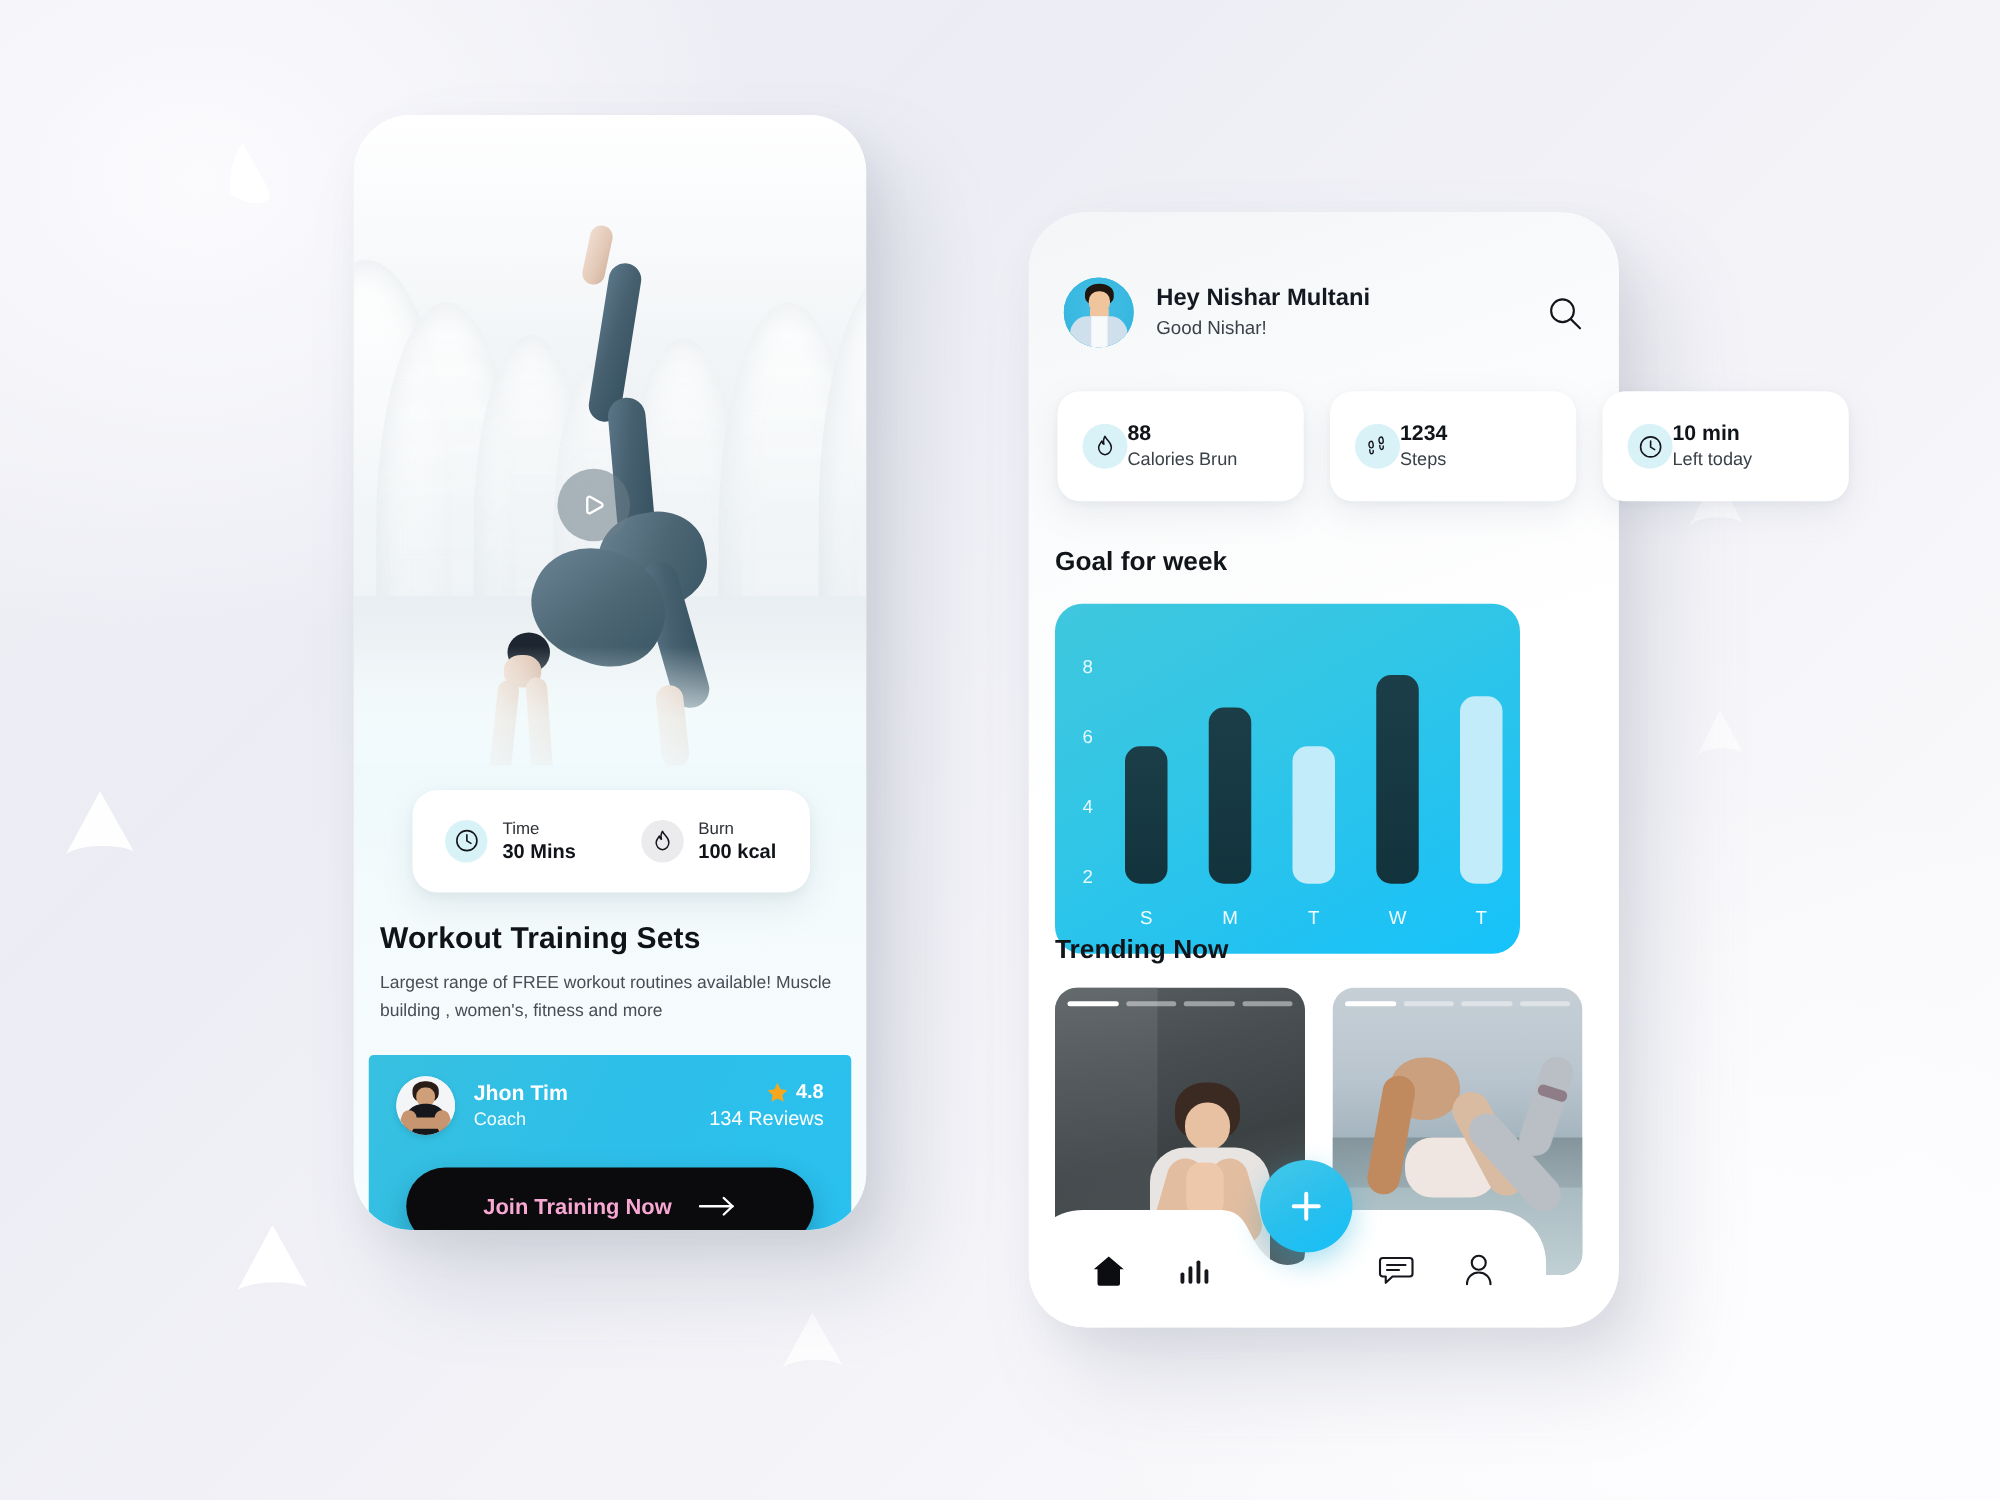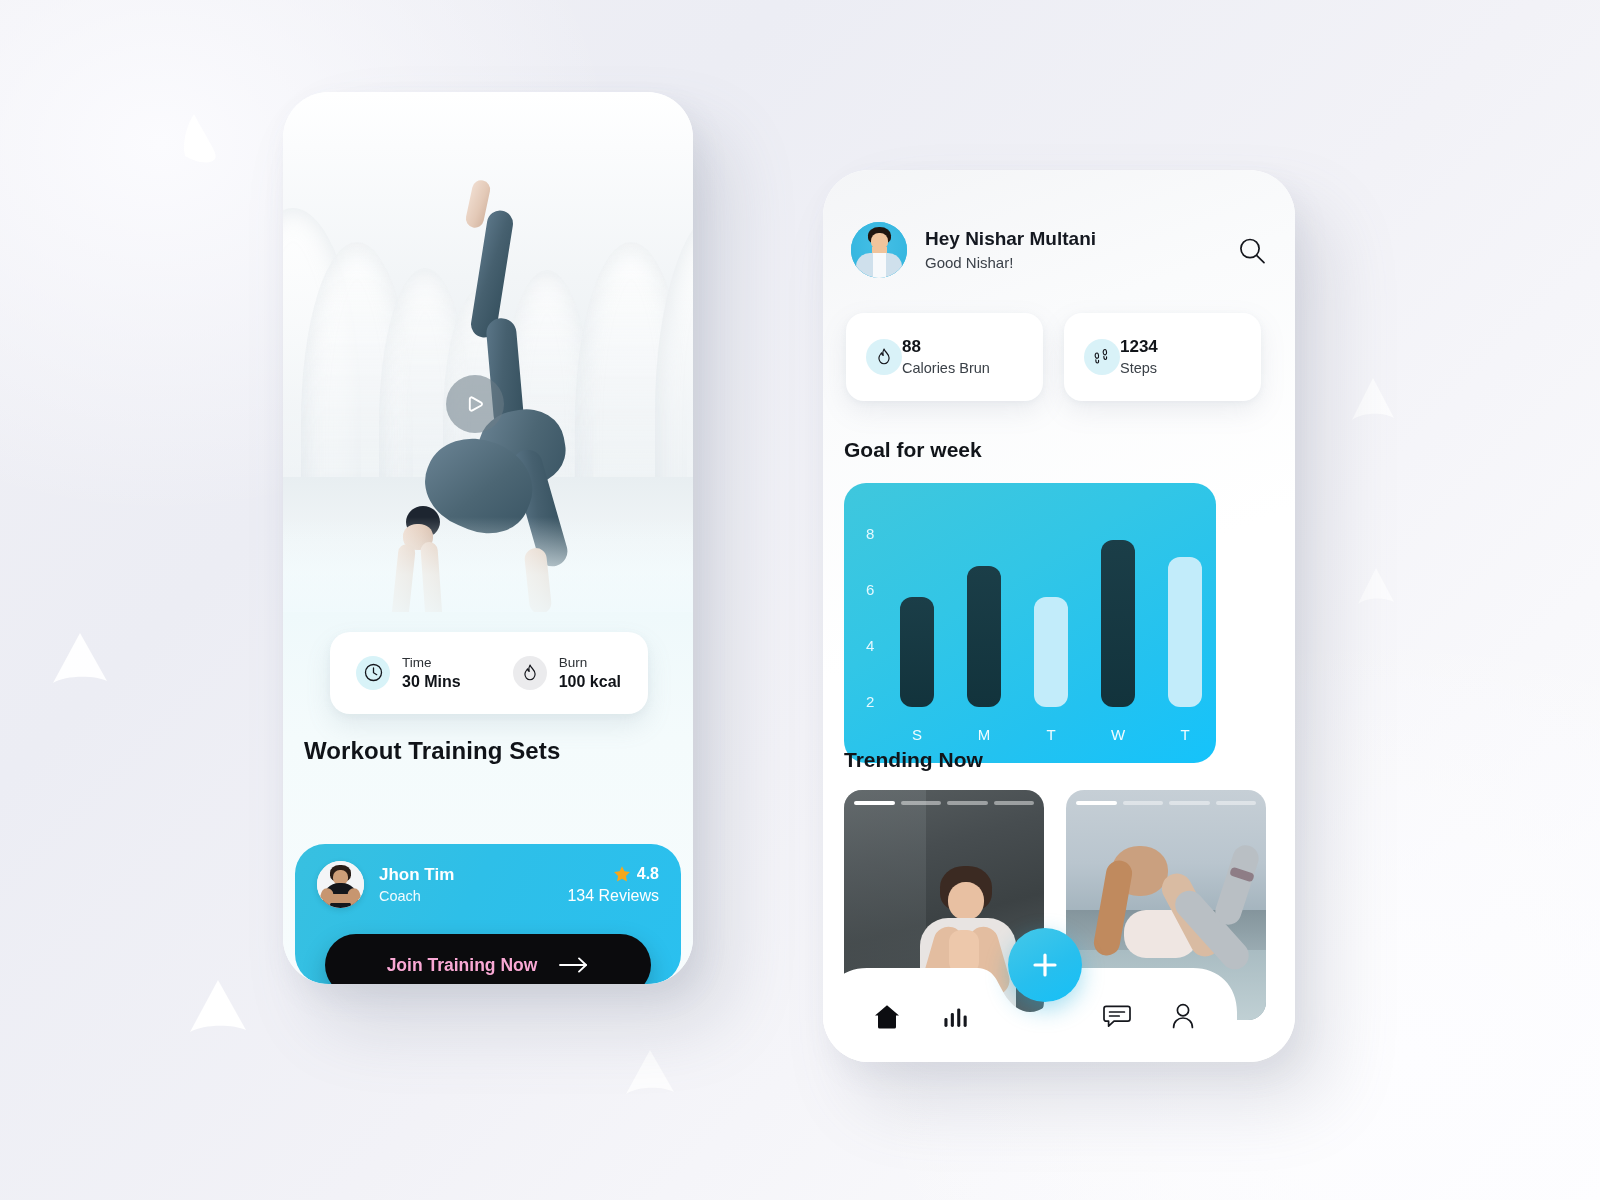--- a/index.html
+++ b/index.html
@@ -134,21 +134,21 @@
     position: absolute; left: 21px; top: 645px; width: 370px;
     font-size: 24px; font-weight: bold; color: #101318; letter-spacing: .1px;
   }
   .l-desc {
     position: absolute; left: 21px; top: 682px; width: 368px;
     font-size: 14px; color: #474d55; line-height: 1.62;
   }
 
   .coach-card {
     position: absolute; left: 12px; top: 752px; width: 386px; height: 140px;
-    border-radius: 30px;
+    border-radius: 4px;
     background: linear-gradient(118deg, #38c0e0 0%, #2ebfe8 44%, #2ac0ef 100%);
     overflow: visible; z-index: 3;
   }
   .coach-row {
     position: absolute; left: 22px; top: 17px; right: 22px;
     display: flex; align-items: center; justify-content: space-between;
   }
   .coach-left { display: flex; align-items: center; }
   .coach-av {
     width: 47px; height: 47px; border-radius: 50%;
@@ -356,20 +356,21 @@
           </svg>
         </div>
         <div class="stat-txt">
           <div class="stat-label">Burn</div>
           <div class="stat-val">100 kcal</div>
         </div>
       </div>
     </div>
 
     <div class="l-h1">Workout Training Sets</div>
+    <div class="l-desc">Largest range of FREE workout routines available! Muscle building , women's, fitness and more</div>
 
     <div class="coach-card">
       <div class="coach-row">
         <div class="coach-left">
           <div class="coach-av">
             <div style="position:absolute;inset:0;background:#f4f5f7;"></div>
             <div style="position:absolute;left:13px;top:4px;width:21px;height:17px;border-radius:45% 45% 40% 40%;background:#2a1d17;"></div>
             <div style="position:absolute;left:16px;top:9px;width:15px;height:15px;border-radius:45%;background:#cf9f79;"></div>
             <div style="position:absolute;left:6px;top:22px;width:35px;height:26px;border-radius:16px 16px 0 0;background:#15171c;"></div>
             <div style="position:absolute;left:3px;top:27px;width:12px;height:20px;border-radius:8px;background:#c79670;transform:rotate(18deg);"></div>
@@ -556,14 +557,26 @@
         <path d="M14.4 2.8 C12.7 2.8, 12 4.8, 12.4 6.6 C12.7 8, 13.6 8.8, 14.7 8.6 C15.8 8.4, 16.2 7.2, 16 5.8 C15.8 4.2, 15.5 2.8, 14.4 2.8 Z" fill="none" stroke="#14161c" stroke-width="1.25"></path>
         <path d="M13 10.2 C13 12.4, 13.4 13.8, 14.7 13.8 C15.9 13.8, 16.2 12.6, 16 10.8" fill="none" stroke="#14161c" stroke-width="1.25" stroke-linecap="round"></path>
       </svg>
     </div>
     <div class="mini-txt">
       <div class="mini-val">1234</div>
       <div class="mini-lab">Steps</div>
     </div>
   </div>
 
+  <div class="mini-card" style="left:1282px;top:313px;width:197px;">
+    <div class="mini-ic">
+      <svg width="21" height="21" viewBox="0 0 22 22">
+        <circle cx="11" cy="11" r="8.4" fill="none" stroke="#14161c" stroke-width="1.35"></circle>
+        <path d="M11 6.2 V11.2 L14.4 13.3" fill="none" stroke="#14161c" stroke-width="1.35" stroke-linecap="round"></path>
+      </svg>
+    </div>
+    <div class="mini-txt">
+      <div class="mini-val">10 min</div>
+      <div class="mini-lab">Left today</div>
+    </div>
+  </div>
 
 </div>
 
 </body></html>

